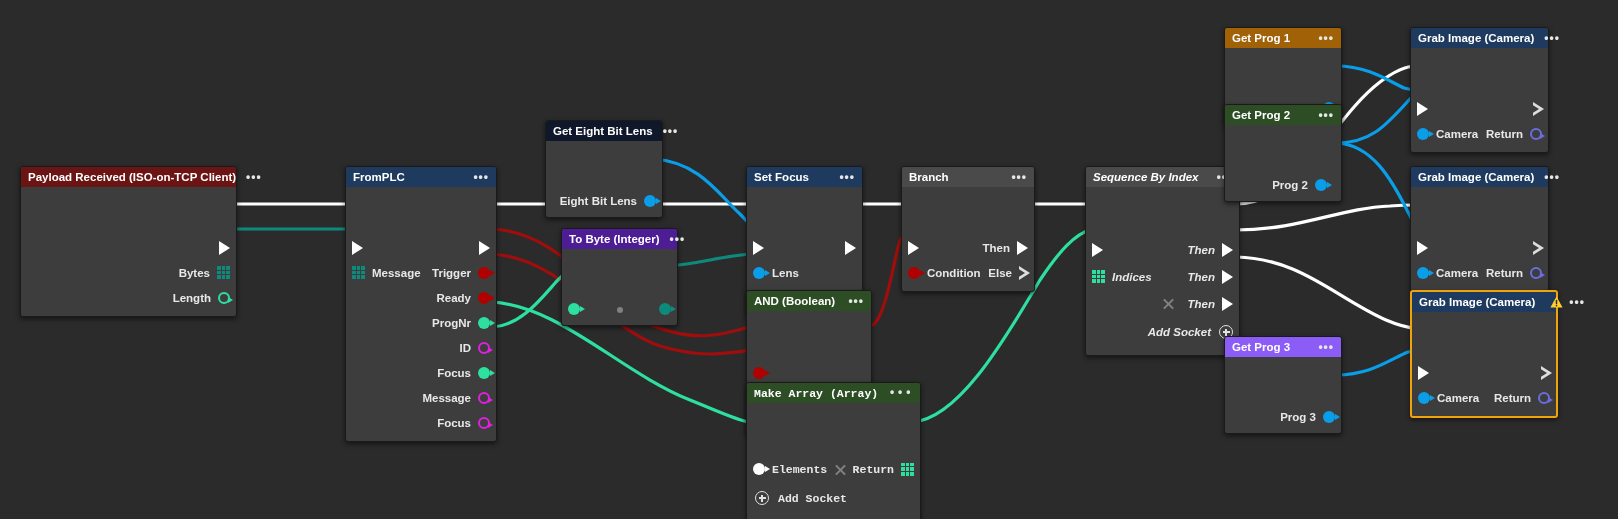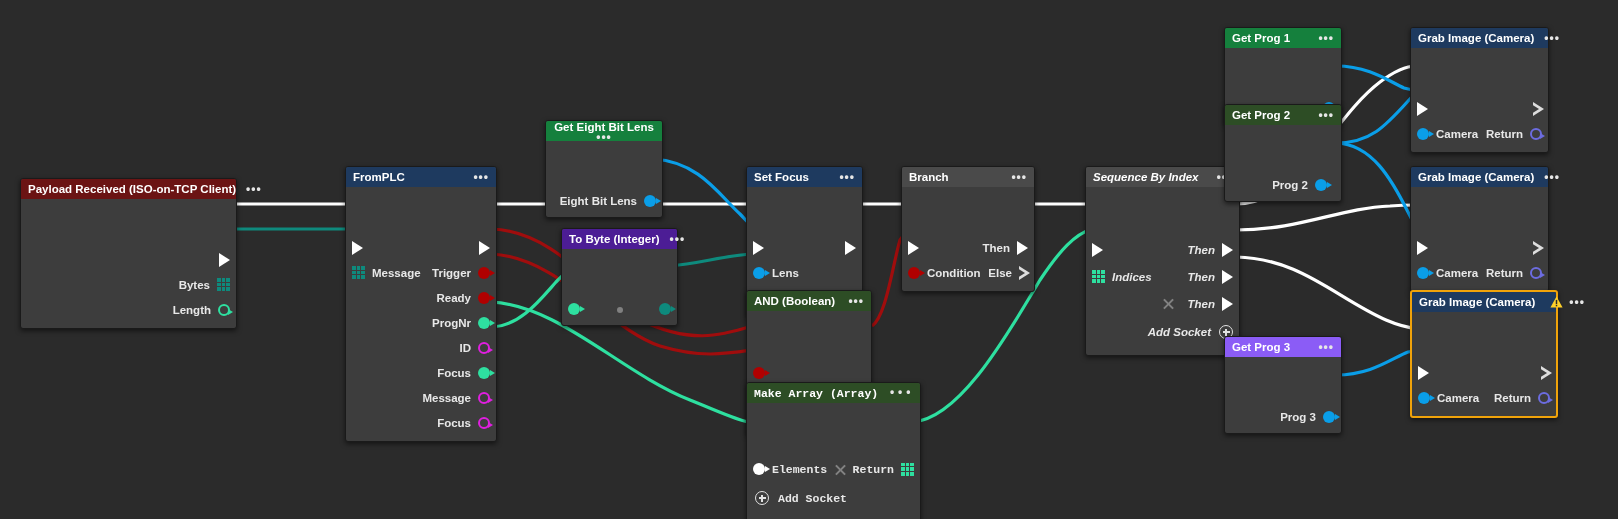--- a/index.html
+++ b/index.html
@@ -107,21 +107,21 @@
 
   <path d="M1336,66 C1370,66 1390,82 1404,88 C1410,90 1414,90 1418,90" stroke="#0a9ee8" stroke-width="3.2" fill="none"></path>
 
   <path d="M1336,143 C1376,143 1390,120 1420,88 C1432,74 1440,66 1448,60" stroke="#0a9ee8" stroke-width="3.2" fill="none"></path>
 
   <path d="M1336,143 C1372,144 1392,180 1408,212 C1412,220 1415,226 1418,229" stroke="#0a9ee8" stroke-width="3.2" fill="none"></path>
 
   <path d="M1336,375 C1372,375 1392,358 1408,352 C1412,351 1415,351 1418,351" stroke="#0a9ee8" stroke-width="3.2" fill="none"></path>
 </svg>
 
-<div class="node" style="left:20px;top:178px;width:217px;">
+<div class="node" style="left:20px;top:166px;width:217px;">
   <div class="hdr" style="background:#6b1414;">
     <span class="ttl">Payload Received (ISO-on-TCP Client)</span>
     <span class="sp"></span>
     <span class="dots">•••</span>
   </div>
   <div class="body">
     <div class="row">
       <div class="rgt">
             <span class="exec"></span>
           </div>
@@ -219,21 +219,21 @@
     <div class="row">
       <div class="rgt">
         <span class="lbl">Focus</span>
         <span class="dot ring" style="color:#e01fe0"></span>
       </div>
     </div>
   </div>
 </div>
 
 <div class="node" style="left:545px;top:120px;width:118px;">
-  <div class="hdr" style="background:#15803d;flex-direction:column;">
+  <div class="hdr" style="background:#0f172a;">
     <span class="ttl">Get Eight Bit Lens</span>
     <span class="sp"></span>
     <span class="dots">•••</span>
   </div>
   <div class="body" style="padding:3px 0 4px 0;">
     <div class="row">
       <div class="rgt">
         <span class="lbl">Eight Bit Lens</span>
         <span class="dot" style="background:#0a9ee8;color:#0a9ee8"></span>
       </div>
@@ -425,21 +425,21 @@
     <div class="row" style="height:30px;">
       <div class="rgt" style="gap:8px;">
         <span class="lbl">Add Socket</span>
         <span class="plus"></span>
       </div>
     </div>
   </div>
 </div>
 
 <div class="node" style="left:1224px;top:27px;width:118px;">
-  <div class="hdr" style="background:#15803d;">
+  <div class="hdr" style="background:#a16207;">
     <span class="ttl">Get Prog 1</span>
     <span class="sp"></span>
     <span class="dots">•••</span>
   </div>
   <div class="body" style="padding:3px 0 4px 0;">
     <div class="row">
       <div class="rgt">
         <span class="lbl">Prog 1</span>
         <span class="dot" style="background:#0a9ee8;color:#0a9ee8"></span>
       </div>

